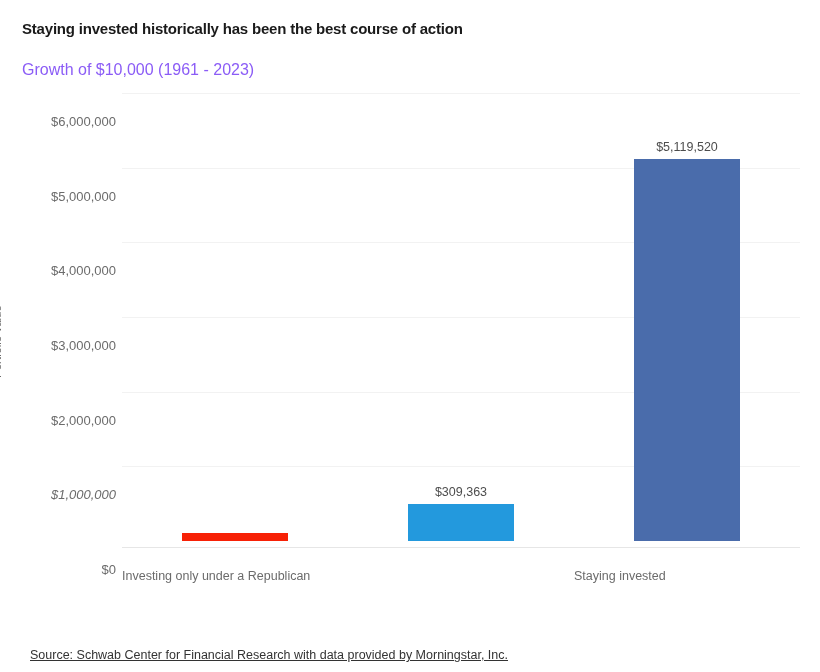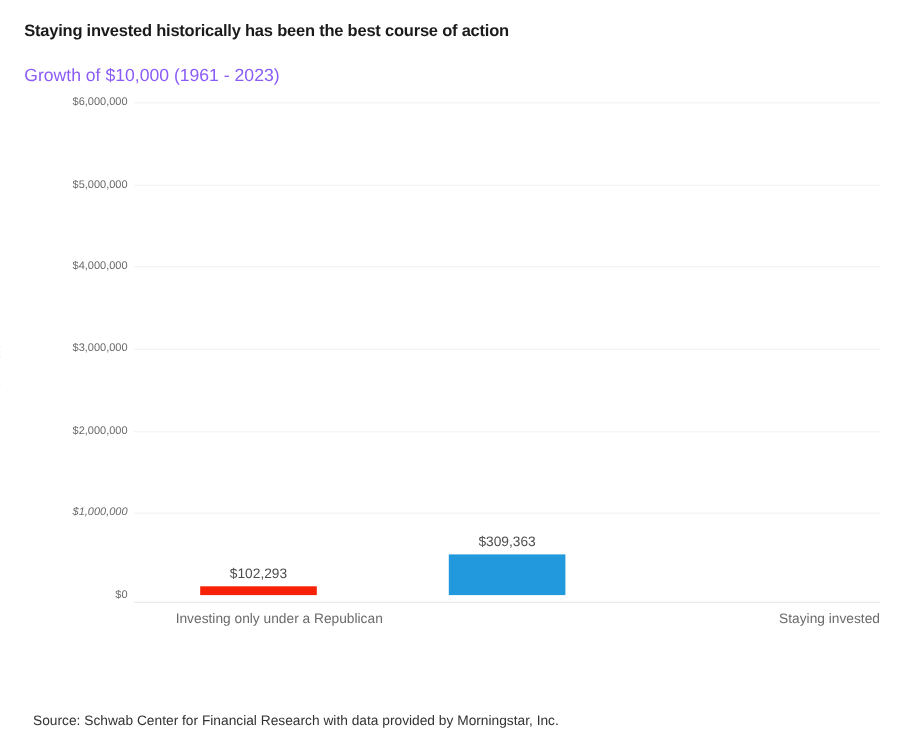--- a/index.html
+++ b/index.html
@@ -77,24 +77,25 @@
     left: 0;
     top: 93px;
     width: 116px;
     height: 455px;
   }
   .y-tick-label {
     position: absolute;
     right: 0;
     width: 116px;
     text-align: right;
-    font-size: 10px;
+    font-size: 13px;
     color: #6b6b6b;
     transform: translateY(-50%);
     white-space: nowrap;
+    margin-top: 28px;
   }
   #y-axis-title {
     position: absolute;
     left: -9px;
     top: 285px;
     font-size: 11.5px;
     color: #6b6b6b;
     transform: rotate(-90deg);
     transform-origin: left top;
     white-space: nowrap;
@@ -125,35 +126,36 @@
   
   #x-axis-labels {
     position: absolute;
     left: 122px;
     top: 551px;
     width: 678px;
     height: 22px;
   }
   .x-tick-label {
     position: absolute;
-    top: 4px;
-    text-align: right;
+    top: 18px;
+    text-align: left;
     font-size: 12.5px;
     color: #6b6b6b;
     white-space: nowrap;
   }
 
   
   #source-note {
     position: absolute;
     left: 30px;
     top: 648px;
     font-size: 12.5px;
     color: #333333;
     white-space: nowrap;
+    text-decoration: underline;
   }
 </style>
 </head>
 <body>
 
 <div id="chart-title">Staying invested historically has been the best course of action</div>
 
 <div id="chart-subtitle">Growth of $10,000 (1961 - 2023)</div>
 
 <div id="y-axis-ticks">
@@ -172,25 +174,28 @@
       <div class="gridline" style="top: 373.333px;"></div>
       <div class="gridline" style="top: 298.667px;"></div>
       <div class="gridline" style="top: 224px;"></div>
       <div class="gridline" style="top: 149.333px;"></div>
       <div class="gridline" style="top: 74.6667px;"></div>
       <div class="gridline" style="top: 0px;"></div>
     </div>
   <div id="baseline"></div>
 <div class="bar-group" style="left: 60px; width: 106px;">
       <div class="bar" style="height: 7.63788px; bottom: 7px; background: rgb(247, 33, 6);"></div>
-      <div class="bar-value-label" style="bottom: 19.6379px;">$102,293</div>
     </div>
     <div class="bar-group" style="left: 286px; width: 106px;">
       <div class="bar" style="height: 37.3689px; bottom: 7px; background: rgb(35, 153, 221);"></div>
       <div class="bar-value-label" style="bottom: 49.3689px;">$309,363</div>
+    </div>
+    <div class="bar-group" style="left: 512px; width: 106px;">
+      <div class="bar" style="height: 382.257px; bottom: 7px; background: rgb(74, 108, 171);"></div>
+      <div class="bar-value-label" style="bottom: 394.257px;">$5,119,520</div>
     </div>
   </div>
 
 <div id="x-axis-labels">
     <div class="x-tick-label" style="left: 0px; width: 226px;">Investing only under a Republican</div>
     <div class="x-tick-label" style="left: 452px; width: 226px;">Staying invested</div>
   </div>
 
 <div id="source-note">Source: Schwab Center for Financial Research with data provided by Morningstar, Inc.</div>
 

